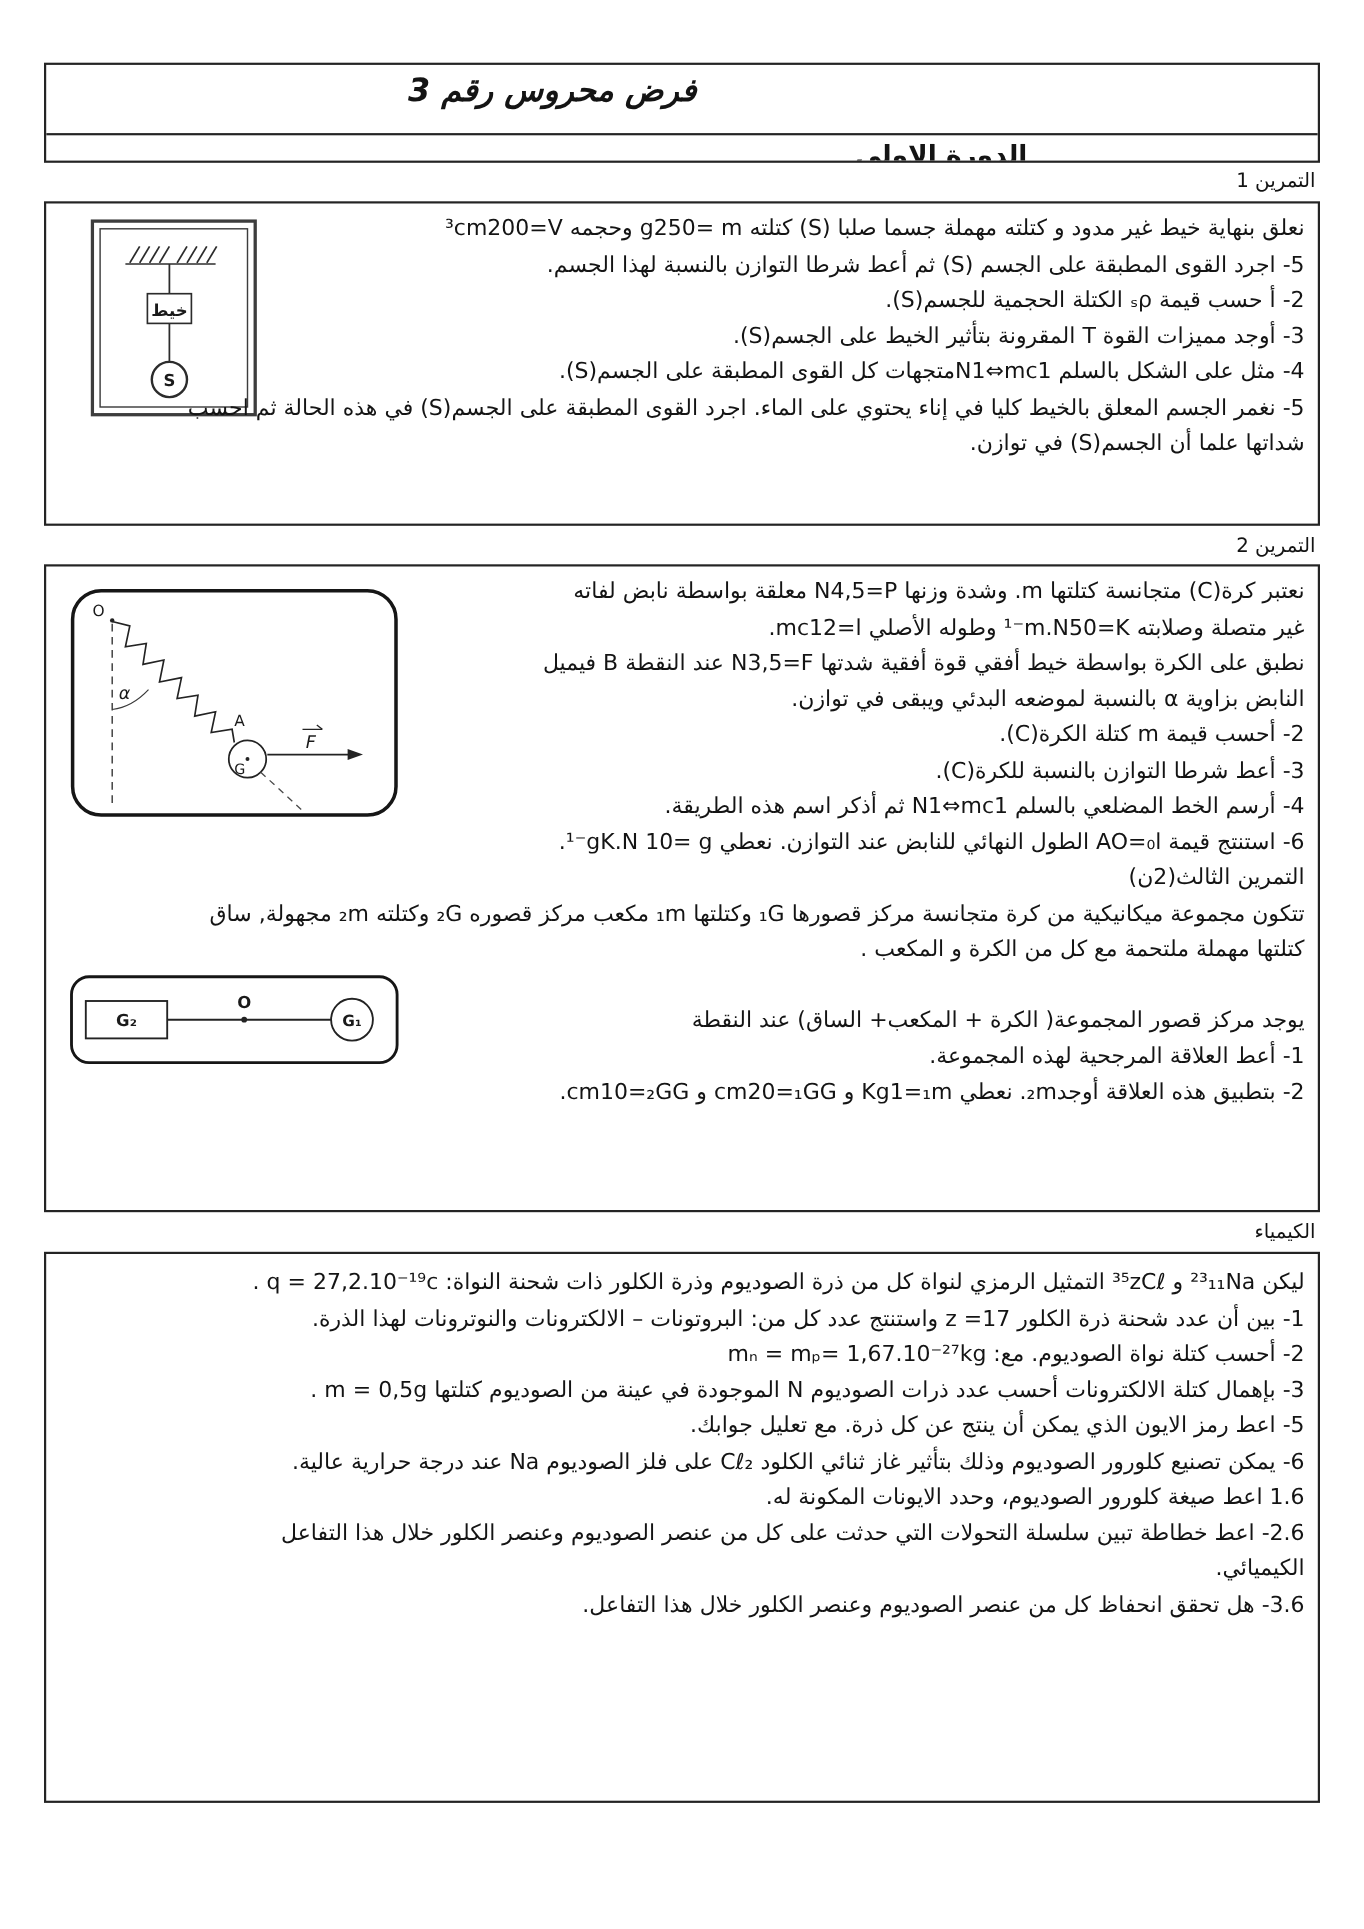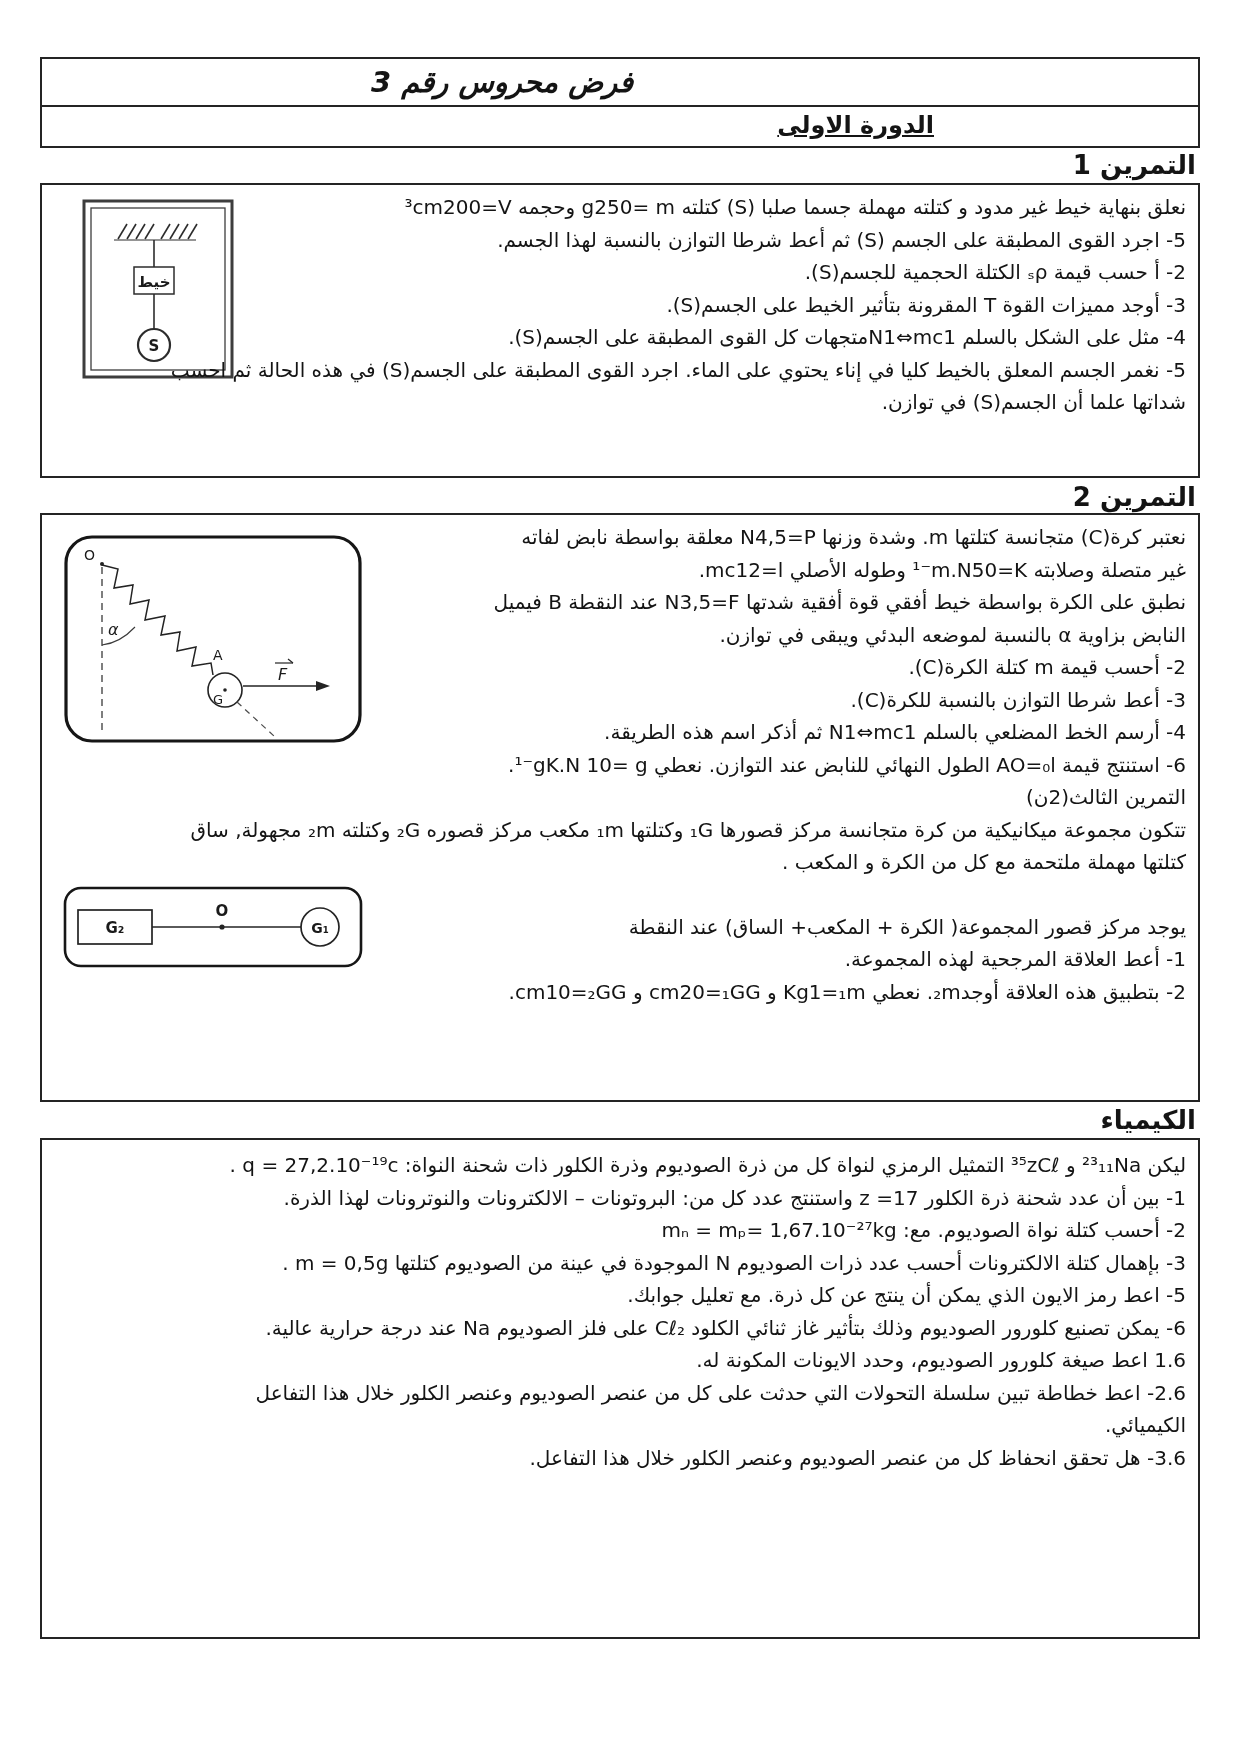--- a/index.html
+++ b/index.html
@@ -2,26 +2,26 @@
 <html lang="ar"><head>
 <meta charset="utf-8">
 <style>
   * { margin:0; padding:0; box-sizing:border-box; }
   html,body { background:#ffffff; }
   body { width:1240px; height:1754px; font-family:"DejaVu Sans","Liberation Sans",sans-serif; color:#141414; }
   .page { position:relative; width:1240px; height:1754px; background:#ffffff; overflow:hidden; }
   .box { position:absolute; left:40px; width:1160px; border:2px solid #242424; background:#fff; overflow:hidden; }
 
   .header-box { top:57px; height:91px; }
-  .header-title-row { height:48px; border-bottom:2px solid #242424; text-align:center; line-height:46px; }
+  .header-title-row { height:64px; border-bottom:2px solid #242424; text-align:center; line-height:46px; }
   .header-title { display:inline-block; position:relative; left:-118px; font-size:29px; font-weight:700; font-style:italic; }
   .header-session-row { height:39px; direction:rtl; text-align:right; padding-right:264px; line-height:37px; }
   .header-session { font-size:24px; font-weight:700; text-decoration:underline; }
 
-  .sec-heading { position:absolute; right:44px; direction:rtl; text-align:center; font-size:26px; font-weight:700; line-height:30px; }
+  .sec-heading { position:absolute; right:44px; direction:rtl; text-align:center; font-size:18px; font-weight:400; line-height:30px; }
   .h-ex1 { top:150px; }
   .h-ex2 { top:482px; }
   .h-chem { top:1105px; }
 
   .ex1-box { top:183px; height:295px; padding:6px 12px; }
   .ex2-box { top:513px; height:589px; padding:6px 12px; }
   .chem-box { top:1138px; height:501px; padding:9px 12px; }
 
   .line { direction:rtl; text-align:right; font-size:20px; line-height:32.5px; white-space:nowrap; }
   .mt-gap { margin-top:32px; }

